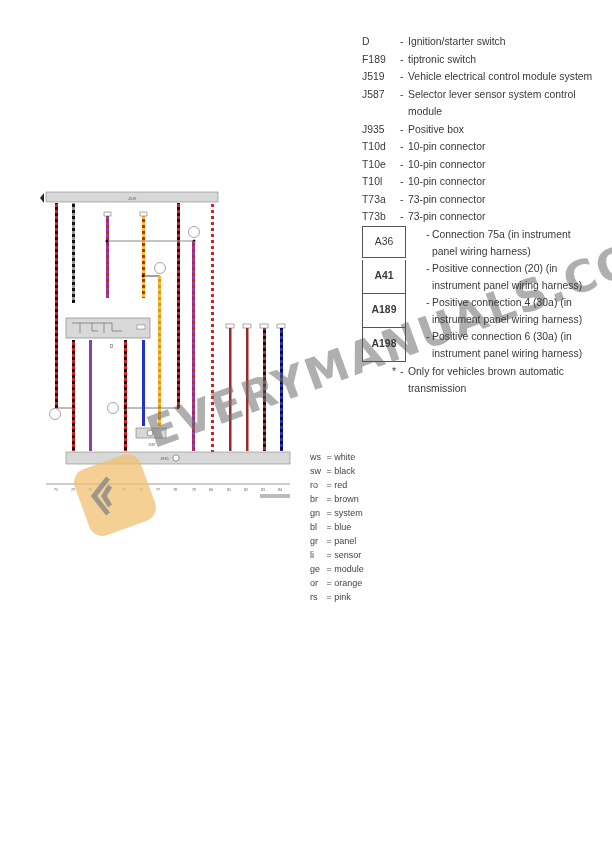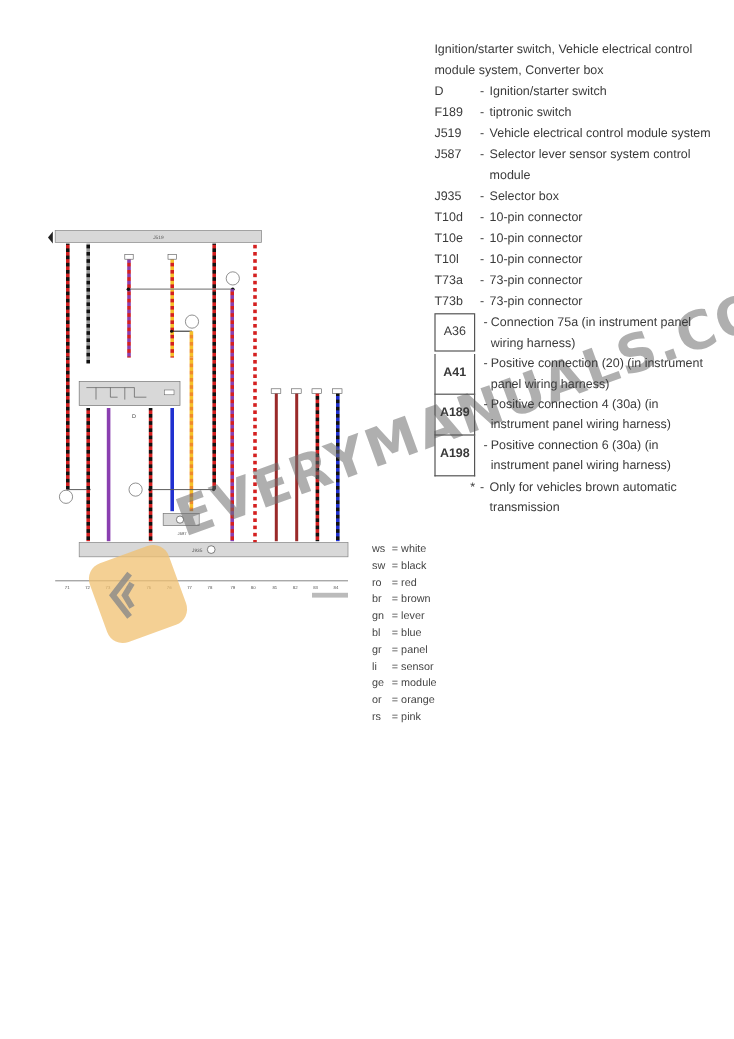--- a/index.html
+++ b/index.html
@@ -5,21 +5,21 @@
   html, body { margin: 0; padding: 0; background: #ffffff; }
   body { width: 612px; height: 866px; position: relative; overflow: hidden; font-family: "Liberation Sans", sans-serif; color: #333; }
   .legend { position: absolute; left: 362px; top: 33px; width: 235px; font-size: 10.4px; line-height: 17.5px; color: #3a3a3a; }
   .legend .title { margin-bottom: 0px; }
   .row { display: flex; }
   .row .code { width: 38px; flex: none; }
   .row .desc { flex: 1; display: flex; }
   .row .desc .dash { width: 8px; flex: none; }
   .row .desc .txt { flex: 1; }
   .boxrow { display: flex; }
-  .boxrow .box { width: 34px; height: 32px; border: 1px solid #555; border-top-width: 1px; display: flex; align-items: center; justify-content: center; flex: none; margin-right: 7px; box-sizing: border-box; }
+  .boxrow .box { width: 44px; height: 32px; border: 1px solid #555; border-top-width: 1px; display: flex; align-items: center; justify-content: center; flex: none; margin-right: 20px; box-sizing: border-box; }
   .boxrow + .boxrow .box { border-top: none; height: 34px; font-weight: bold; }
   .boxrow .desc { flex: 1; display: flex; line-height: 17px; }
   .boxrow .desc .dash { width: 6px; flex: none; }
   .boxrow .desc .txt { flex: 1; }
   .colors { position: absolute; left: 310px; top: 450px; font-size: 9px; line-height: 14px; color: #444; }
   .colors .cr { display: flex; }
   .colors .ab { width: 14px; }
   .diagram { position: absolute; left: 0; top: 0; }
   .watermark { position: absolute; left: 70px; top: 300px; width: 560px; height: 260px; pointer-events: none; }
   .wm-text { position: absolute; left: 70px; top: 110px; transform: rotate(-20deg); transform-origin: left top; font-family: "DejaVu Sans", sans-serif; font-weight: bold; font-size: 44px; letter-spacing: 2px; color: rgba(110,110,110,0.55); white-space: nowrap; }
@@ -150,21 +150,20 @@
 
 <div class="watermark">
   <svg width="140" height="140" style="position:absolute;left:0;top:140px;">
     <rect x="10" y="20" width="70" height="70" rx="14" fill="#f0c070" opacity="0.75" transform="rotate(-20 45 55)"></rect>
     <path d="M38,38 l-14,18 l14,18 M40,46 l-6,10 l6,10" stroke="#888" stroke-width="5" fill="none" opacity="0.8"></path>
   </svg>
   <div class="wm-text">EVERYMANUALS.COM</div>
 </div>
 
 <div class="legend">
-  <div class="title">Ignition/starter switch, Vehicle electrical control module system, Converter box</div>
 
   <div class="row">
       <span class="code">D</span>
       <span class="desc">
         <span class="dash">-</span>
         <span class="txt">Ignition/starter switch</span>
       </span>
     </div>
   <div class="row">
       <span class="code">F189</span>
@@ -184,21 +183,21 @@
       <span class="code">J587</span>
       <span class="desc">
         <span class="dash">-</span>
         <span class="txt">Selector lever sensor system control module</span>
       </span>
     </div>
   <div class="row">
       <span class="code">J935</span>
       <span class="desc">
         <span class="dash">-</span>
-        <span class="txt">Selector box</span>
+        <span class="txt">Positive box</span>
       </span>
     </div>
   <div class="row">
       <span class="code">T10d</span>
       <span class="desc">
         <span class="dash">-</span>
         <span class="txt">10-pin connector</span>
       </span>
     </div>
   <div class="row">
@@ -266,20 +265,20 @@
         <span class="txt">Only for vehicles brown automatic transmission</span>
       </span>
     </div>
 </div>
 
 <div class="colors">
   <div class="cr"><span class="ab">ws</span>&nbsp;=&nbsp;<span>white</span></div>
   <div class="cr"><span class="ab">sw</span>&nbsp;=&nbsp;<span>black</span></div>
   <div class="cr"><span class="ab">ro</span>&nbsp;=&nbsp;<span>red</span></div>
   <div class="cr"><span class="ab">br</span>&nbsp;=&nbsp;<span>brown</span></div>
-  <div class="cr"><span class="ab">gn</span>&nbsp;=&nbsp;<span>lever</span></div>
+  <div class="cr"><span class="ab">gn</span>&nbsp;=&nbsp;<span>system</span></div>
   <div class="cr"><span class="ab">bl</span>&nbsp;=&nbsp;<span>blue</span></div>
   <div class="cr"><span class="ab">gr</span>&nbsp;=&nbsp;<span>panel</span></div>
   <div class="cr"><span class="ab">li</span>&nbsp;=&nbsp;<span>sensor</span></div>
   <div class="cr"><span class="ab">ge</span>&nbsp;=&nbsp;<span>module</span></div>
   <div class="cr"><span class="ab">or</span>&nbsp;=&nbsp;<span>orange</span></div>
   <div class="cr"><span class="ab">rs</span>&nbsp;=&nbsp;<span>pink</span></div>
 </div>
 
 </body></html>

